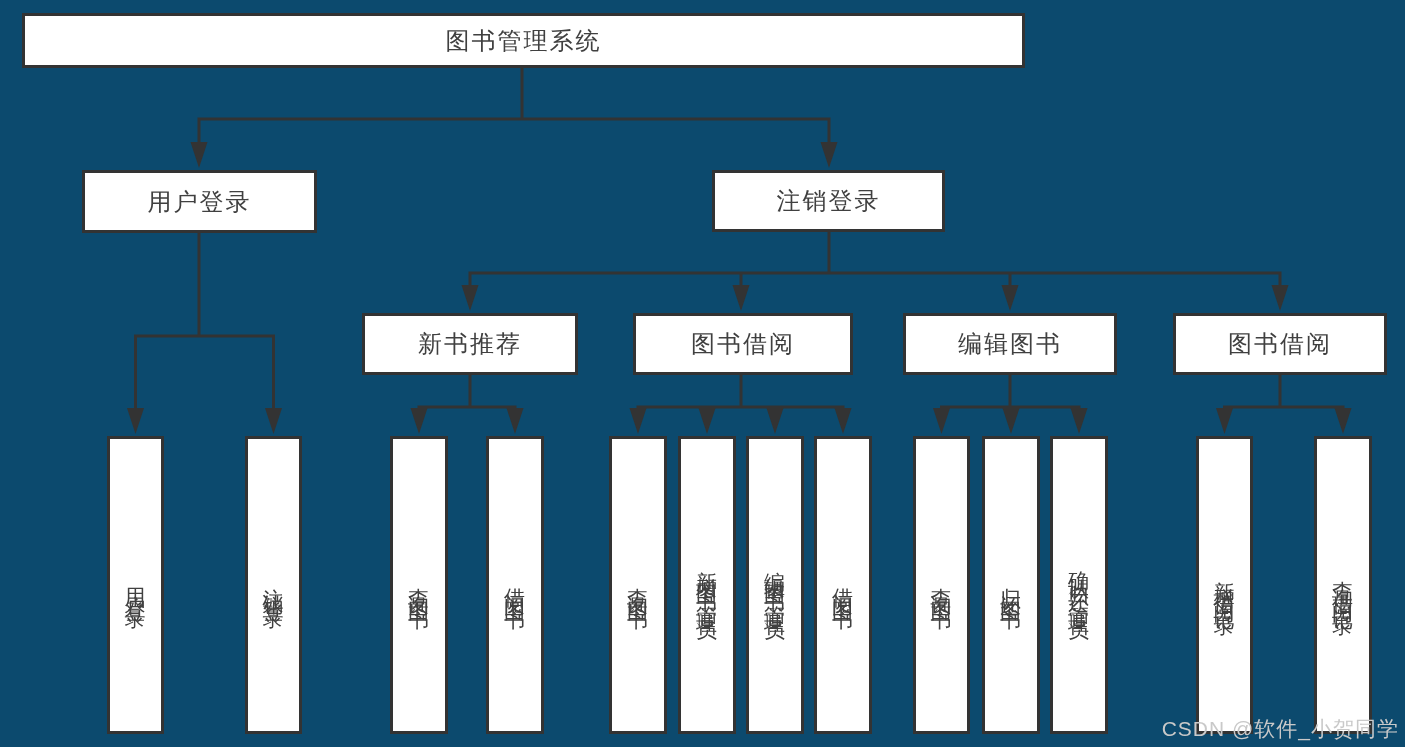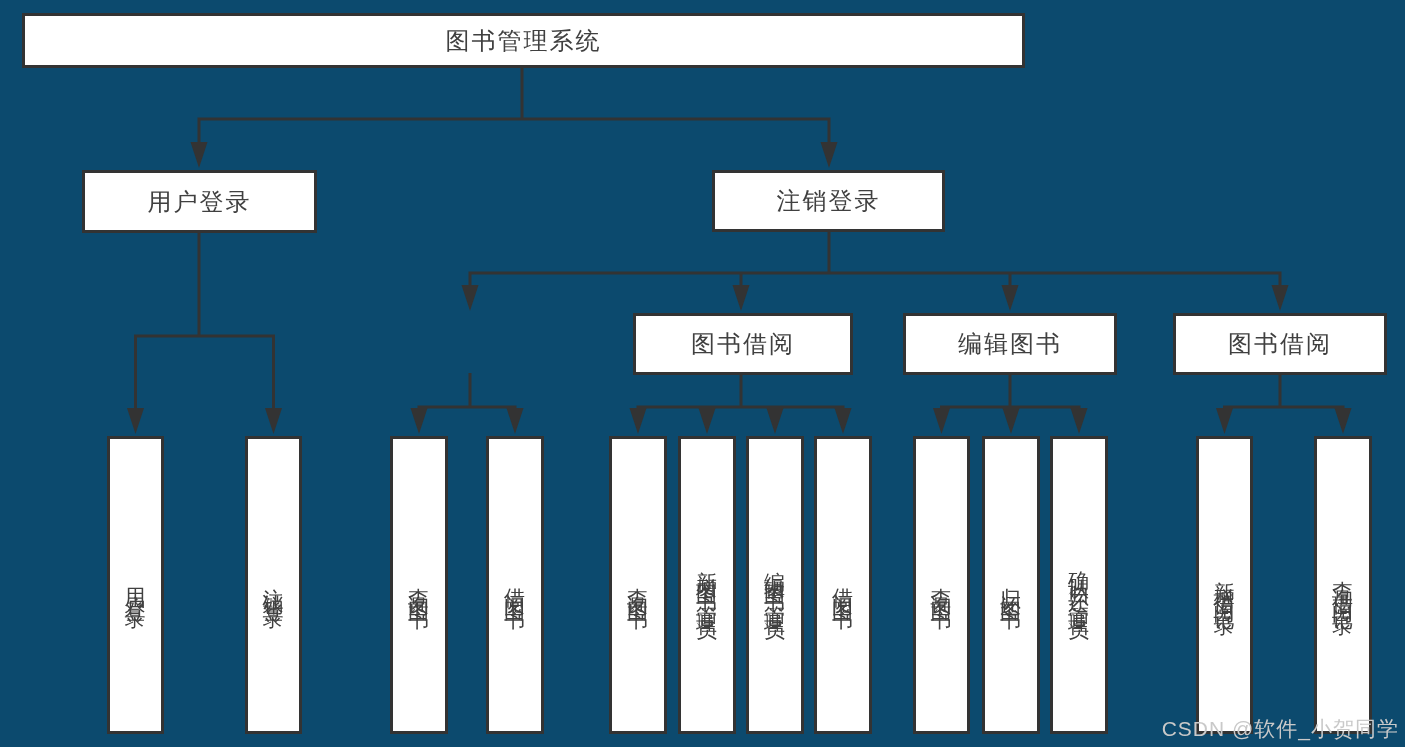--- a/index.html
+++ b/index.html
@@ -98,20 +98,21 @@
       <polygon points="1216,408 1233,408 1224.5,434"></polygon>
       <polygon points="1334.5,408 1351.5,408 1343,434"></polygon>
     </g>
   </svg>
 
   <div class="hbox" style="left:22px;top:13px;width:1003px;height:55px">图书管理系统</div>
 
   <div class="hbox" style="left:82px;top:170px;width:235px;height:63px">用户登录</div>
   <div class="hbox" style="left:712px;top:170px;width:233px;height:62px">注销登录</div>
 
+  <div class="hbox" style="left:362px;top:313px;width:216px;height:62px">新书推荐</div>
   <div class="hbox" style="left:633px;top:313px;width:220px;height:62px">图书借阅</div>
   <div class="hbox" style="left:903px;top:313px;width:214px;height:62px">编辑图书</div>
   <div class="hbox" style="left:1173px;top:313px;width:214px;height:62px">图书借阅</div>
 
   <div class="vbox" style="left:107px;width:57px">用户登录</div>
   <div class="vbox" style="left:245px;width:57px">注销登录</div>
 
   <div class="vbox" style="left:390px">查询图书</div>
   <div class="vbox" style="left:486px">借阅图书</div>
 

